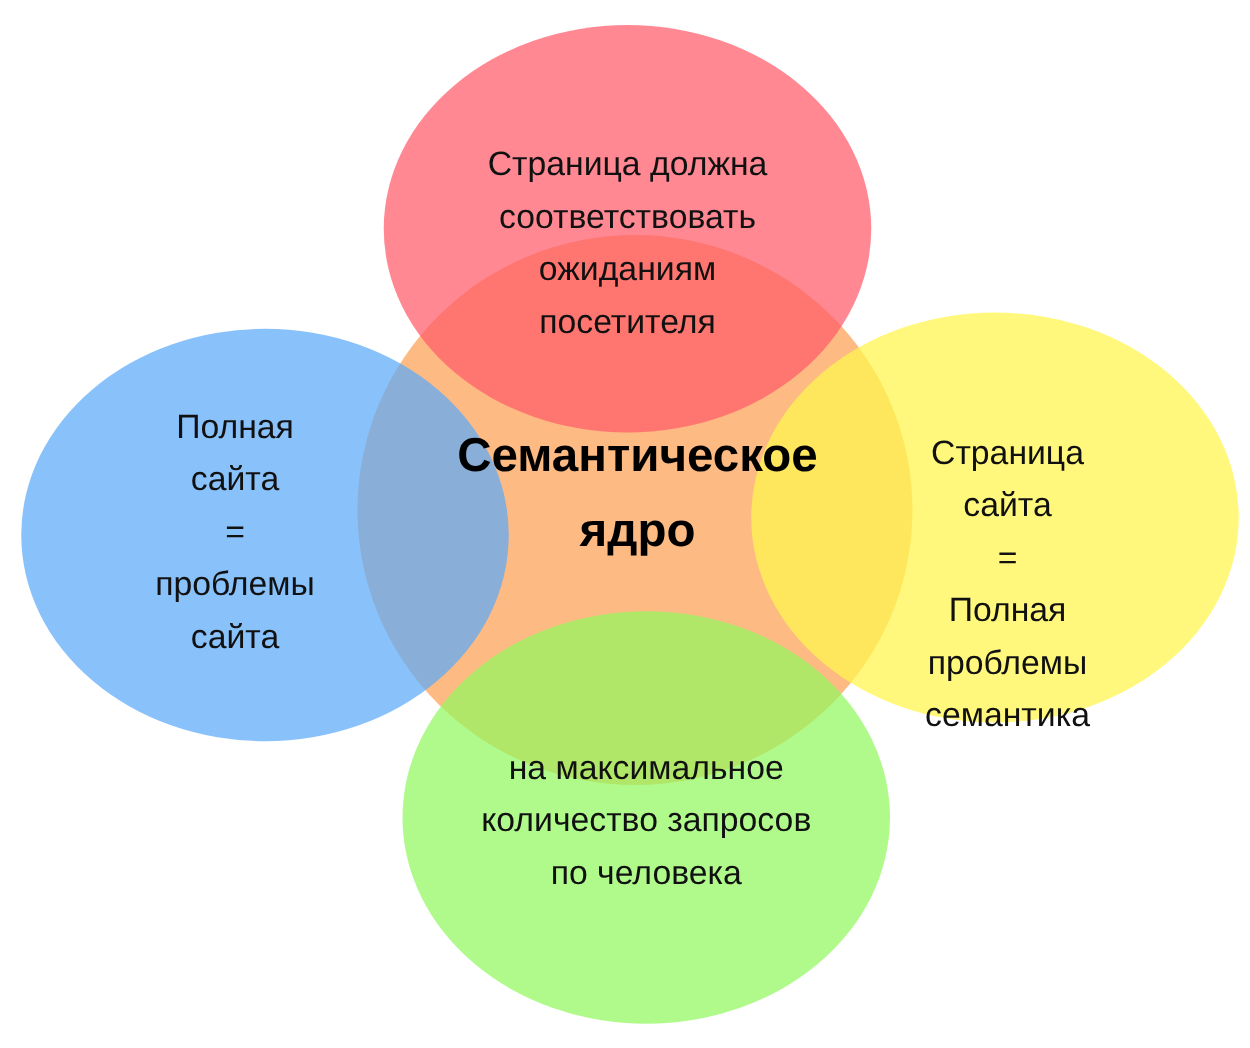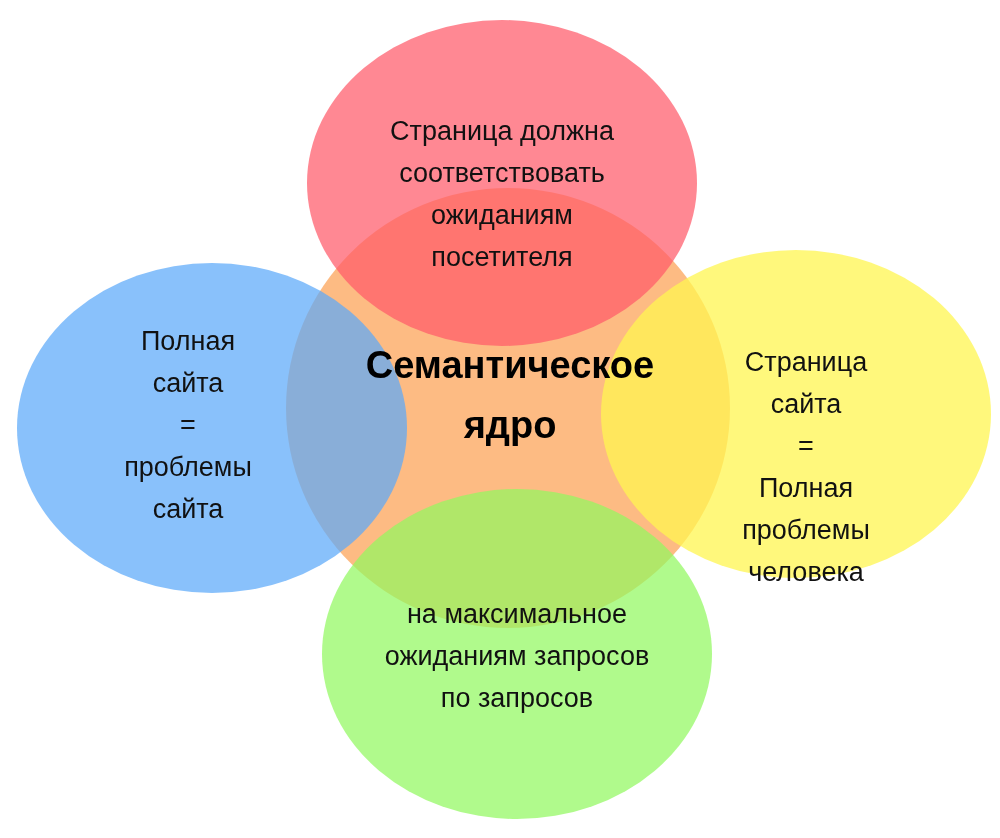--- a/index.html
+++ b/index.html
@@ -44,26 +44,26 @@
     <div>проблемы</div>
     <div>сайта</div>
   </div>
 
   <div class="label" style="left:806px; top:419px;margin-top:48px;">
     <div>Страница</div>
     <div>сайта</div>
     <div>=</div>
     <div>Полная</div>
     <div>проблемы</div>
-    <div>человека</div>
+    <div>семантика</div>
   </div>
 
   <div class="label" style="left:517px; top:656px;">
     <div>на максимальное</div>
-    <div>ожиданиям запросов</div>
-    <div>по запросов</div>
+    <div>количество запросов</div>
+    <div>по человека</div>
   </div>
 
   <div class="label center-label" style="left:510px; top:395px;">
     <div>Семантическое</div>
     <div>ядро</div>
   </div>
 </div>
 
 </body></html>

